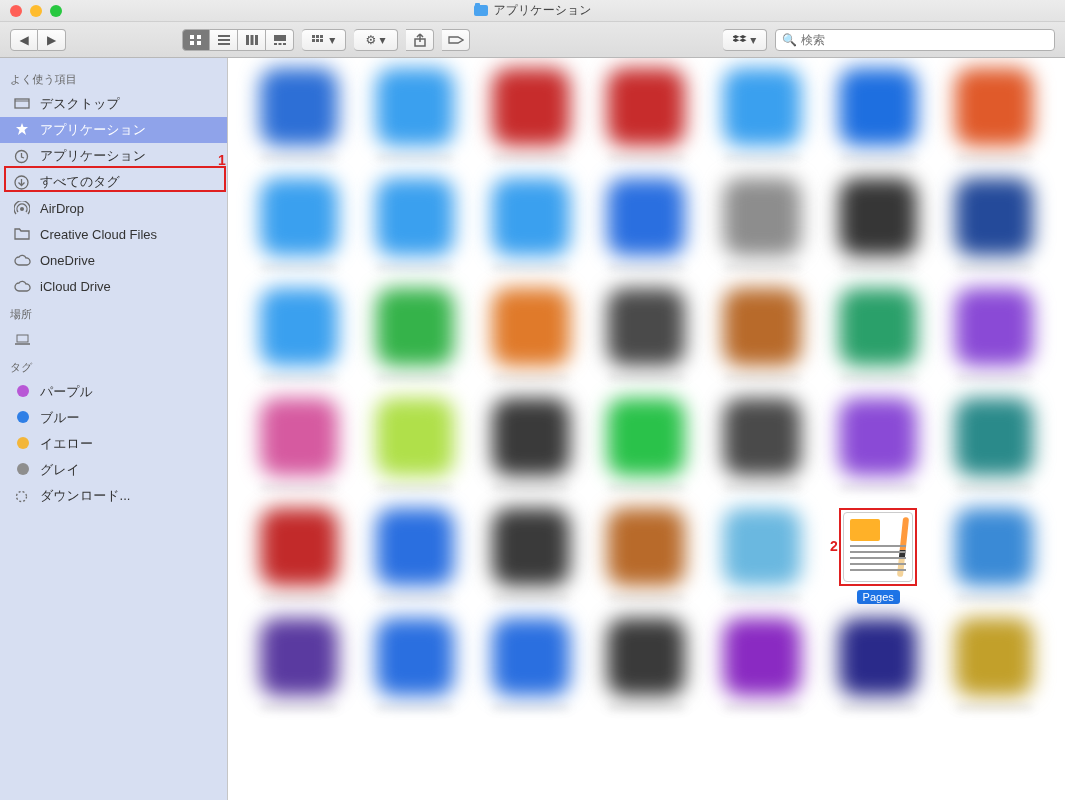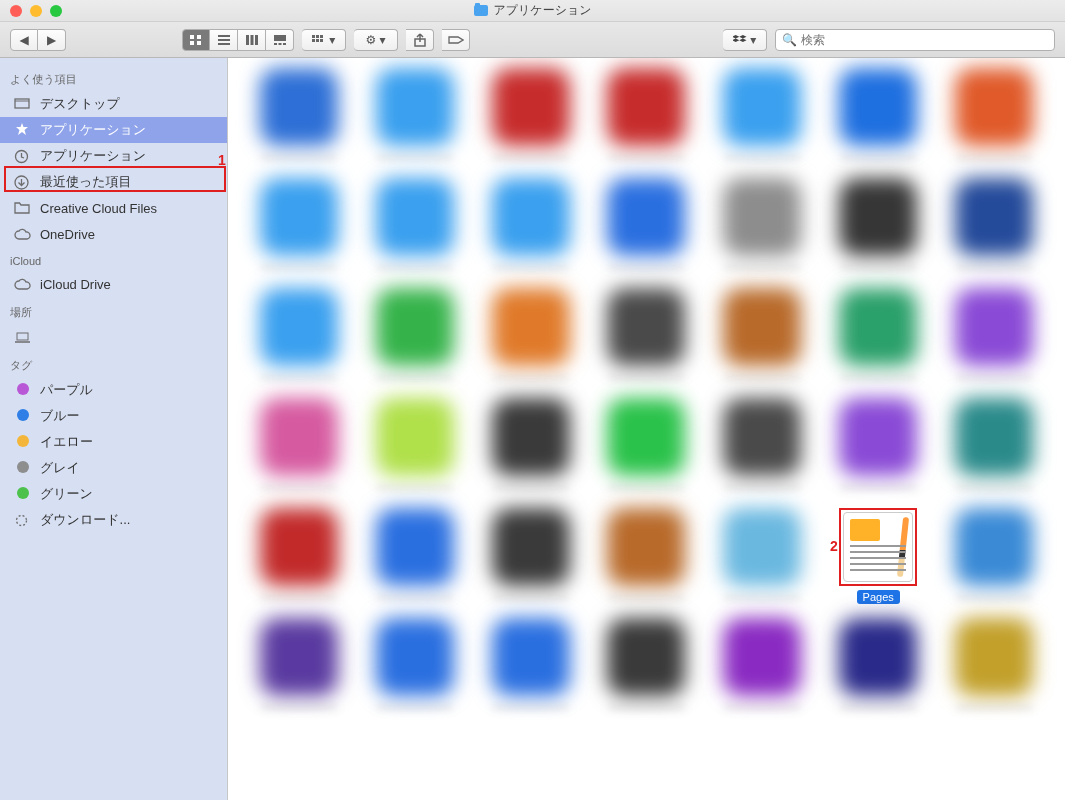--- a/index.html
+++ b/index.html
@@ -184,40 +184,49 @@
             </span>
             <span>アプリケーション</span>
           </div>
           <div class="srow">
             <span class="sicon">
               <svg width="15" height="15" viewBox="0 0 15 15">
                 <circle cx="7.5" cy="7.5" r="6.5" stroke="currentColor" stroke-width="1.3" fill="none"></circle>
                 <path d="M7.5 4 L7.5 10 M4.5 7.5 L7.5 10.5 L10.5 7.5" stroke="currentColor" stroke-width="1.3" fill="none"></path>
               </svg>
             </span>
-            <span>最近使った項目</span>
+            <span>すべてのタグ</span>
+          </div>
+          <div class="srow">
+            <span class="sicon">
+              <svg width="16" height="15" viewBox="0 0 16 15">
+                <circle cx="8" cy="8" r="2" fill="currentColor"></circle>
+                <path d="M4 11 A5 5 0 1 1 12 11" stroke="currentColor" stroke-width="1.3" fill="none"></path>
+                <path d="M2 13 A8 8 0 1 1 14 13" stroke="currentColor" stroke-width="1.3" fill="none"></path>
+              </svg>
+            </span>
+            <span>AirDrop</span>
           </div>
           <div class="srow">
             <span class="sicon">
               <svg width="16" height="12" viewBox="0 0 16 12">
                 <path d="M1 3 L1 11 L15 11 L15 3 L7 3 L5.5 1 L1 1 Z" stroke="currentColor" stroke-width="1.3" fill="none"></path>
               </svg>
             </span>
             <span>Creative Cloud Files</span>
           </div>
           <div class="srow">
             <span class="sicon">
               <svg width="17" height="12" viewBox="0 0 17 12">
                 <path d="M5 11 A4 4 0 0 1 5 3 A4 4 0 0 1 12 4 A3 3 0 0 1 13 11 Z" stroke="currentColor" stroke-width="1.3" fill="none"></path>
               </svg>
             </span>
             <span>OneDrive</span>
           </div>
         </div>
-      <div class="section-hdr">iCloud</div>
       <div id="icloud-list">
           <div class="srow">
             <span class="sicon">
               <svg width="17" height="12" viewBox="0 0 17 12">
                 <path d="M5 11 A4 4 0 0 1 5 3 A4 4 0 0 1 12 4 A3 3 0 0 1 13 11 Z" stroke="currentColor" stroke-width="1.3" fill="none"></path>
               </svg>
             </span>
             <span>iCloud Drive</span>
           </div>
         </div>
@@ -243,24 +252,20 @@
             <span class="sicon"><span class="tagdot" style="background:#2f7fe6"></span></span>
             <span>ブルー</span>
           </div>
           <div class="srow">
             <span class="sicon"><span class="tagdot" style="background:#f3b63a"></span></span>
             <span>イエロー</span>
           </div>
           <div class="srow">
             <span class="sicon"><span class="tagdot" style="background:#8e8e8e"></span></span>
             <span>グレイ</span>
-          </div>
-          <div class="srow">
-            <span class="sicon"><span class="tagdot" style="background:#4cc24c"></span></span>
-            <span>グリーン</span>
           </div>
           <div class="srow">
             <span class="sicon">
               <svg width="15" height="15" viewBox="0 0 15 15">
                 <circle cx="7.5" cy="7.5" r="5" stroke="currentColor" stroke-width="1.3" fill="none" stroke-dasharray="2 2"></circle>
               </svg>
             </span>
             <span>ダウンロード...</span>
           </div>
         </div>

